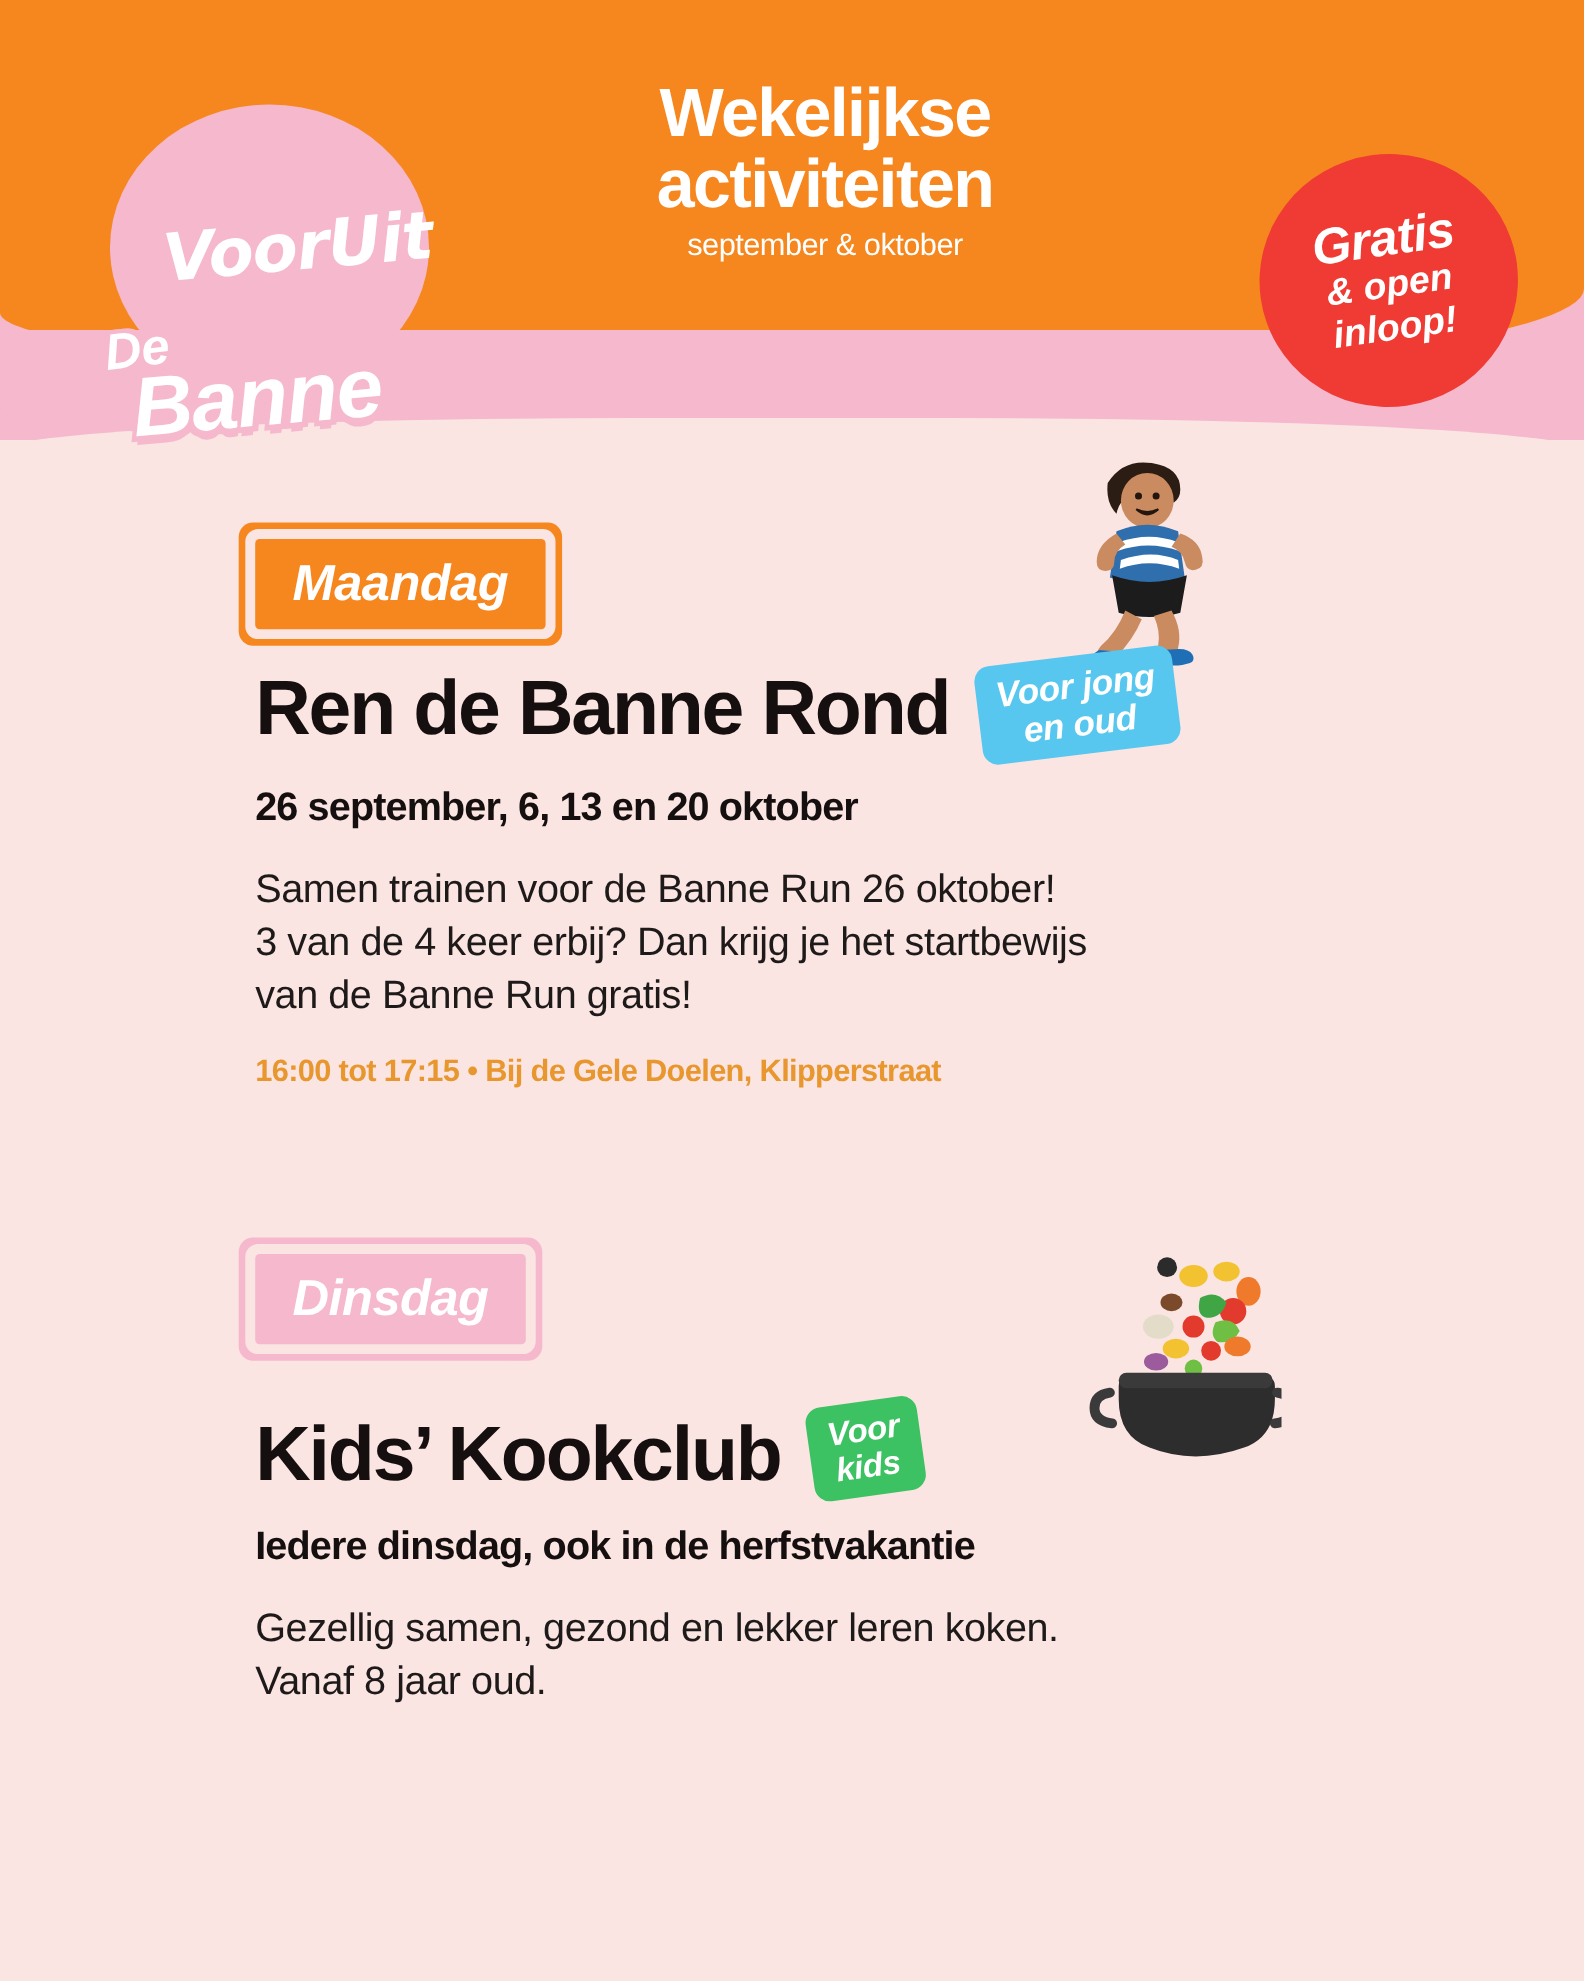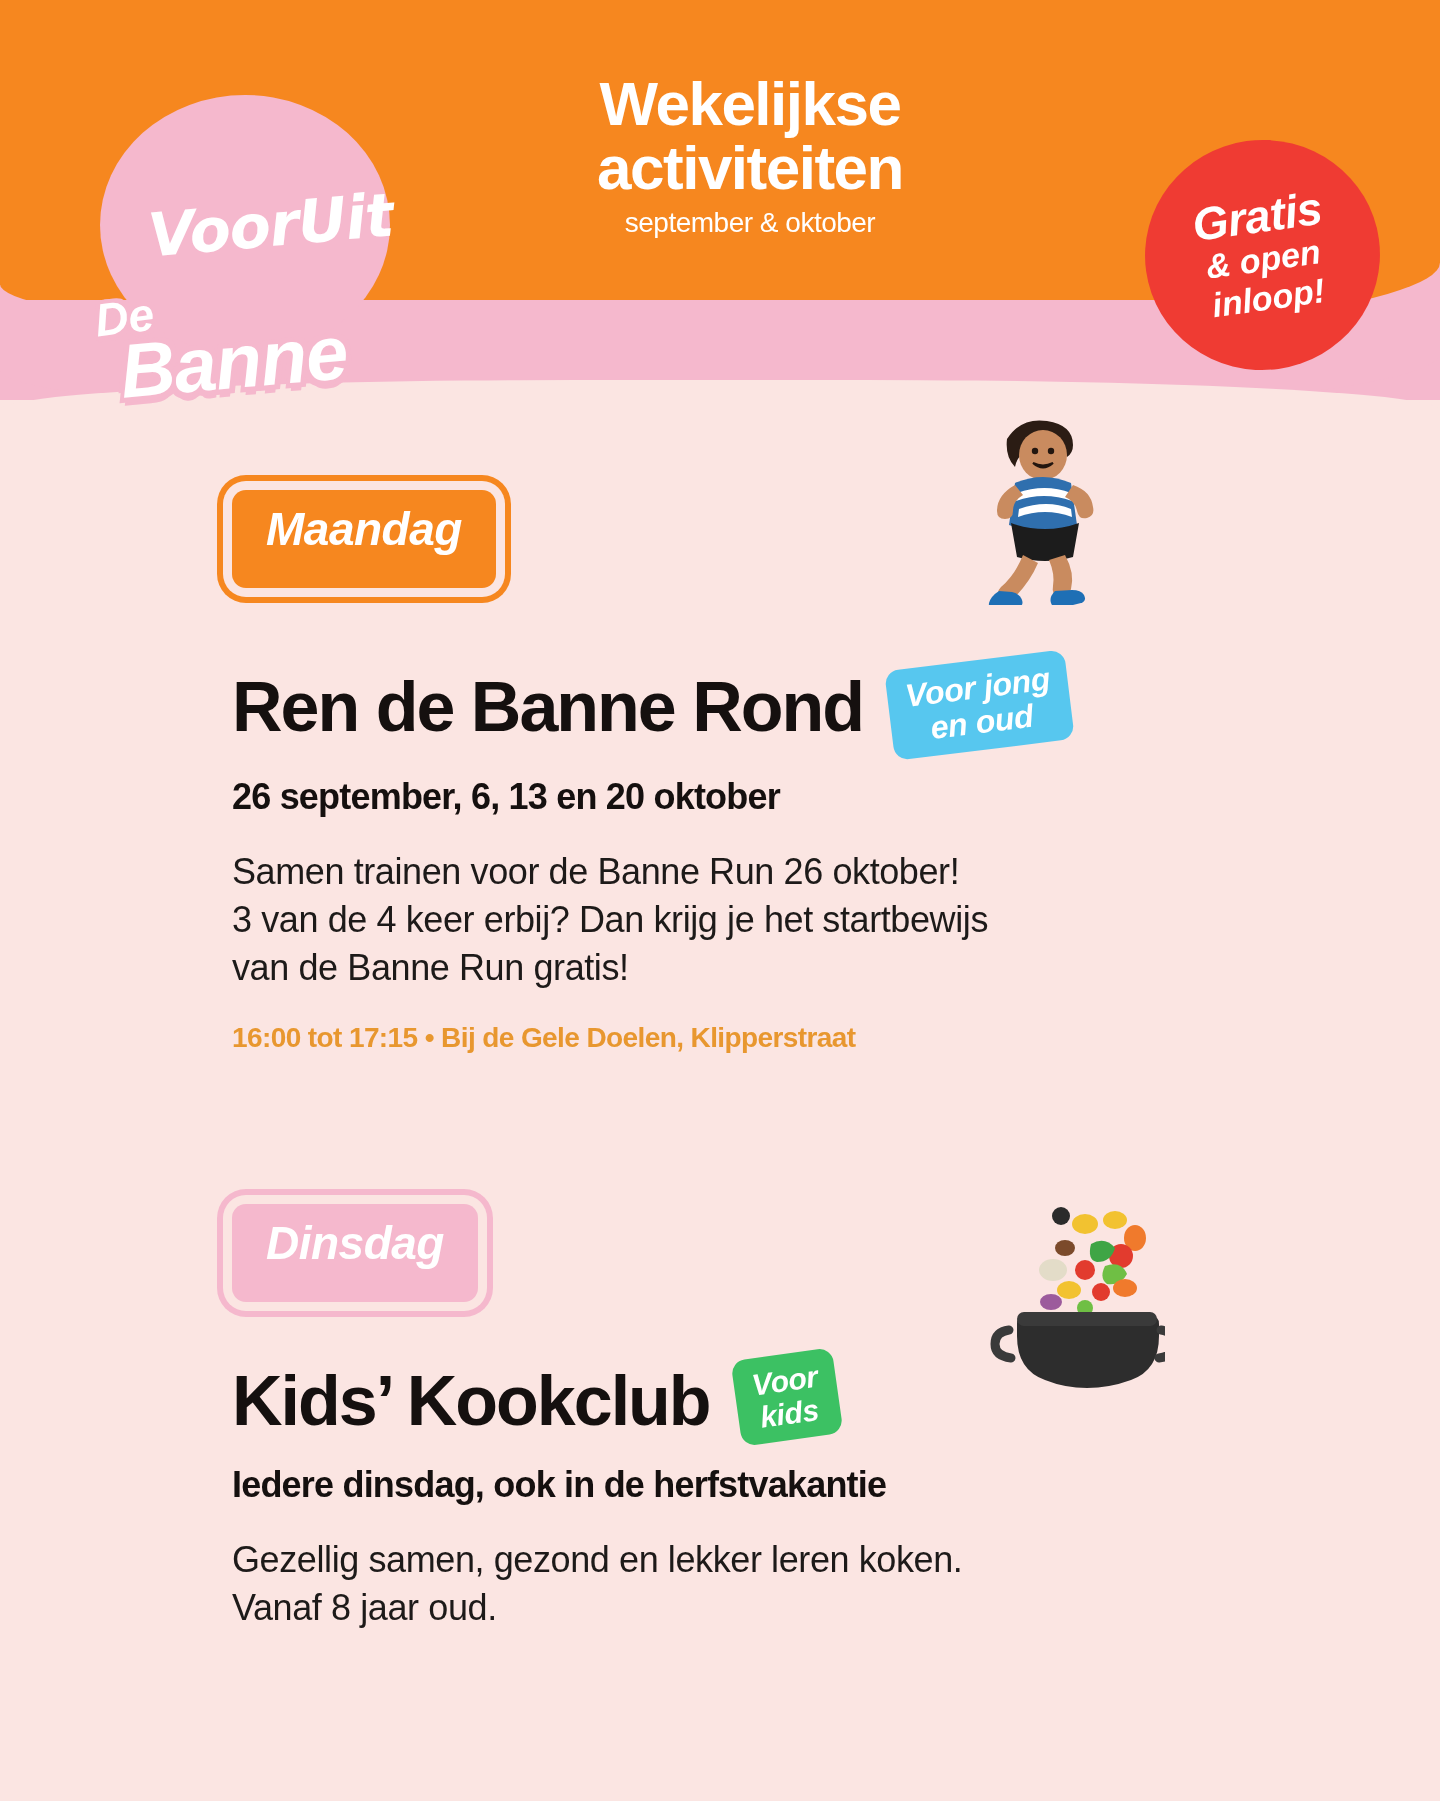--- a/index.html
+++ b/index.html
@@ -196,40 +196,40 @@
   .event {
     position: relative;
     padding-left: 232px;
     padding-right: 80px;
   }
   .event--monday { margin-top: 90px; }
   .event--tuesday { margin-top: 150px; }
 
   .day-pill {
     display: inline-block;
-    padding: 12px 34px 32px 34px;
-    border-radius: 14px;
+    padding: 12px 34px 16px 34px;
+    border-radius: 4px;
     font-size: 46px;
     font-weight: 800;
     font-style: italic;
     color: #ffffff;
     letter-spacing: -0.5px;
     position: relative;
   }
   .day-pill--orange {
     background: #f6871f;
     box-shadow: 0 0 0 9px #fbe5e2, 0 0 0 15px #f6871f;
   }
   .day-pill--pink {
     background: #f5b8cd;
     box-shadow: 0 0 0 9px #fbe5e2, 0 0 0 15px #f5b8cd;
   }
 
   .event-title {
-    margin-top: 72px;
+    margin-top: 24px;
     font-size: 70px;
     font-weight: 800;
     letter-spacing: -2px;
     color: #15100f;
     display: flex;
     align-items: center;
     gap: 26px;
   }
   .event-title--tue { margin-top: 52px; }
 

